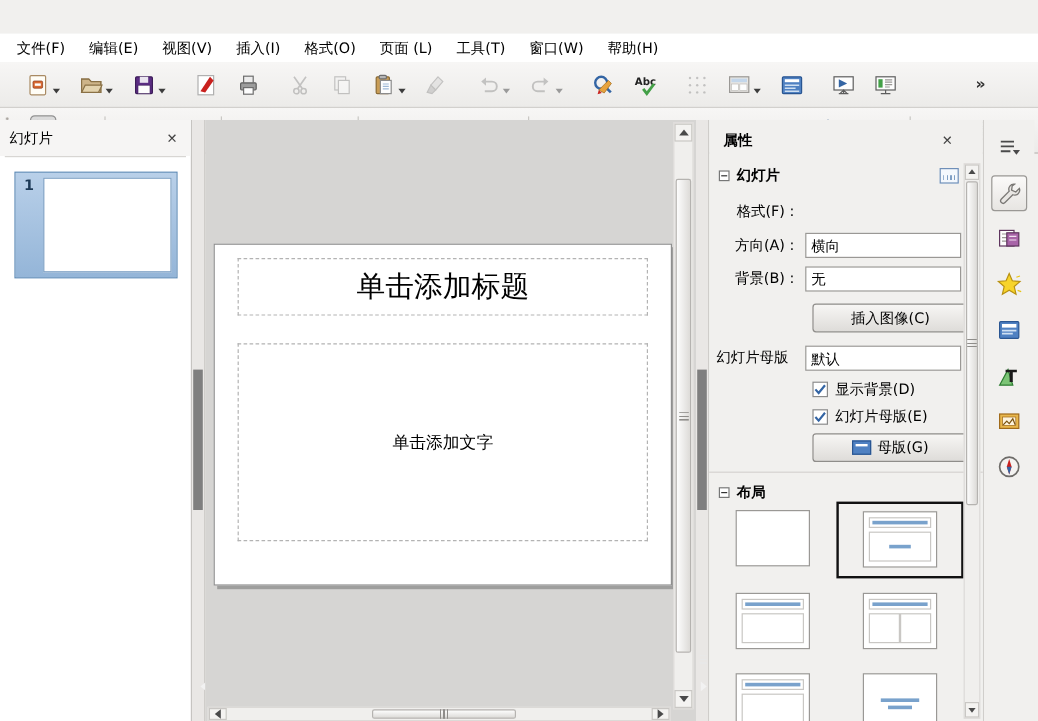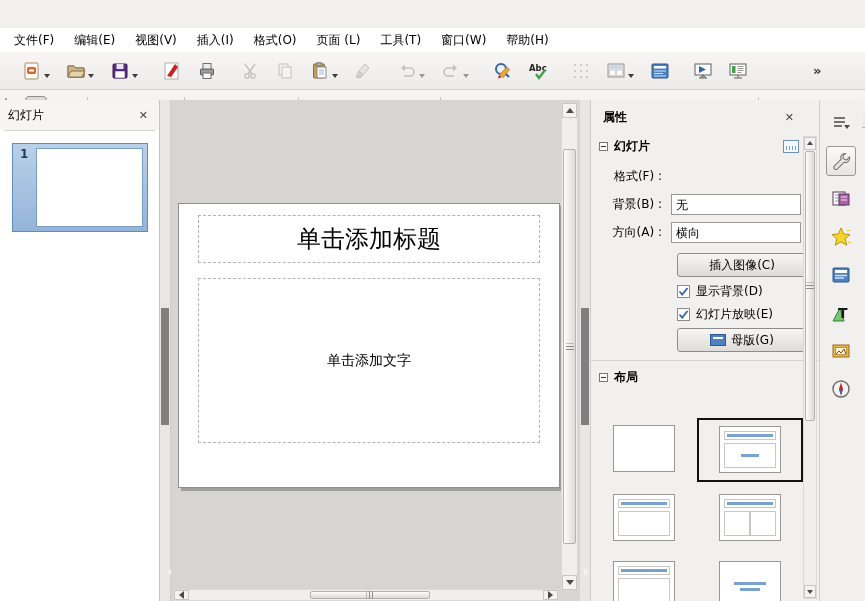--- a/index.html
+++ b/index.html
@@ -52,21 +52,21 @@
     border:4px solid transparent; border-left:5px solid #f2f2f2; }
   .gripmarks { position:absolute; top:238px; left:2px; width:6px; height:8px;
     background:repeating-linear-gradient(#e8e8e8 0 1px, transparent 1px 3px); }
 
   
   .editarea { width:409px; background:#d6d5d3; position:relative; }
   .slide { position:absolute; left:7px; top:103px; width:382px; height:285px; background:#fff;
     border:1px solid #8f8f8f; box-shadow:3px 3px 0 rgba(90,90,90,.45); }
   .ph { position:absolute; border:1px dashed #b3b3b3; display:flex; align-items:center; justify-content:center; }
   .ph-title { left:19px; top:11px; width:342px; height:48px; font-size:24px; }
-  .ph-body { left:19px; top:74px; width:342px; height:165px; font-size:14px; }
+  .ph-body { left:19px; top:82px; width:342px; height:165px; font-size:14px; }
 
   
   .sb-v { position:absolute; right:2px; top:2px; width:17px; bottom:10px; background:#f0efed; border:1px solid #dcdad7; }
   .sb-h { position:absolute; left:2px; bottom:0; height:12px; right:21px; background:#f0efed; border:1px solid #dcdad7; }
   .sb-btn { position:absolute; background:#f4f3f1; border:1px solid #c9c7c4; display:flex; align-items:center; justify-content:center; }
   .arr { width:0; height:0; border:4px solid transparent; }
   .arr.up { border-bottom:5px solid #4a4a4a; margin-top:-4px; }
   .arr.down { border-top:5px solid #4a4a4a; margin-bottom:-4px; }
   .arr.left { border-right:5px solid #4a4a4a; margin-left:-4px; }
   .arr.right { border-left:5px solid #4a4a4a; margin-right:-4px; }
@@ -498,48 +498,52 @@
     <div class="section-head">
       <div class="collapse-box"></div>
       <span>幻灯片</span>
       <div class="launcher"></div>
     </div>
 
     <div class="prop-row">
       <span class="prop-label">格式(F) :</span>
     </div>
     <div class="prop-row">
+      <span class="prop-label">方向(A) :</span>
+      <div class="combo">横向</div>
+    </div>
+    <div class="prop-row">
       <span class="prop-label">背景(B) :</span>
       <div class="combo">无</div>
     </div>
-    <div class="prop-row">
-      <span class="prop-label">方向(A) :</span>
-      <div class="combo">横向</div>
-    </div>
 
     <div class="btn" style="margin-top:10px">
       <span>插入图像(C)</span>
     </div>
 
+    <div class="prop-row" style="margin-top:10px">
+      <span class="prop-label" style="text-align:left;padding-left:6px">幻灯片母版</span>
+      <div class="combo">默认</div>
+    </div>
 
     <div class="cb-row">
       <div class="checkbox">
         <svg viewBox="0 0 11 11">
             <path d="M1.5 5.5 L4.2 8.5 L9.5 2" fill="none" stroke="#3465a4" stroke-width="1.8"></path>
           </svg>
       </div>
       <span>显示背景(D)</span>
     </div>
     <div class="cb-row">
       <div class="checkbox">
         <svg viewBox="0 0 11 11">
             <path d="M1.5 5.5 L4.2 8.5 L9.5 2" fill="none" stroke="#3465a4" stroke-width="1.8"></path>
           </svg>
       </div>
-      <span>幻灯片放映(E)</span>
+      <span>幻灯片母版(E)</span>
     </div>
 
     <div class="btn" style="margin-top:0">
       <div class="mini-slide"></div>
       <span>母版(G)</span>
     </div>
 
     <div class="sb-rule"></div>
 
     <div class="section-head">

